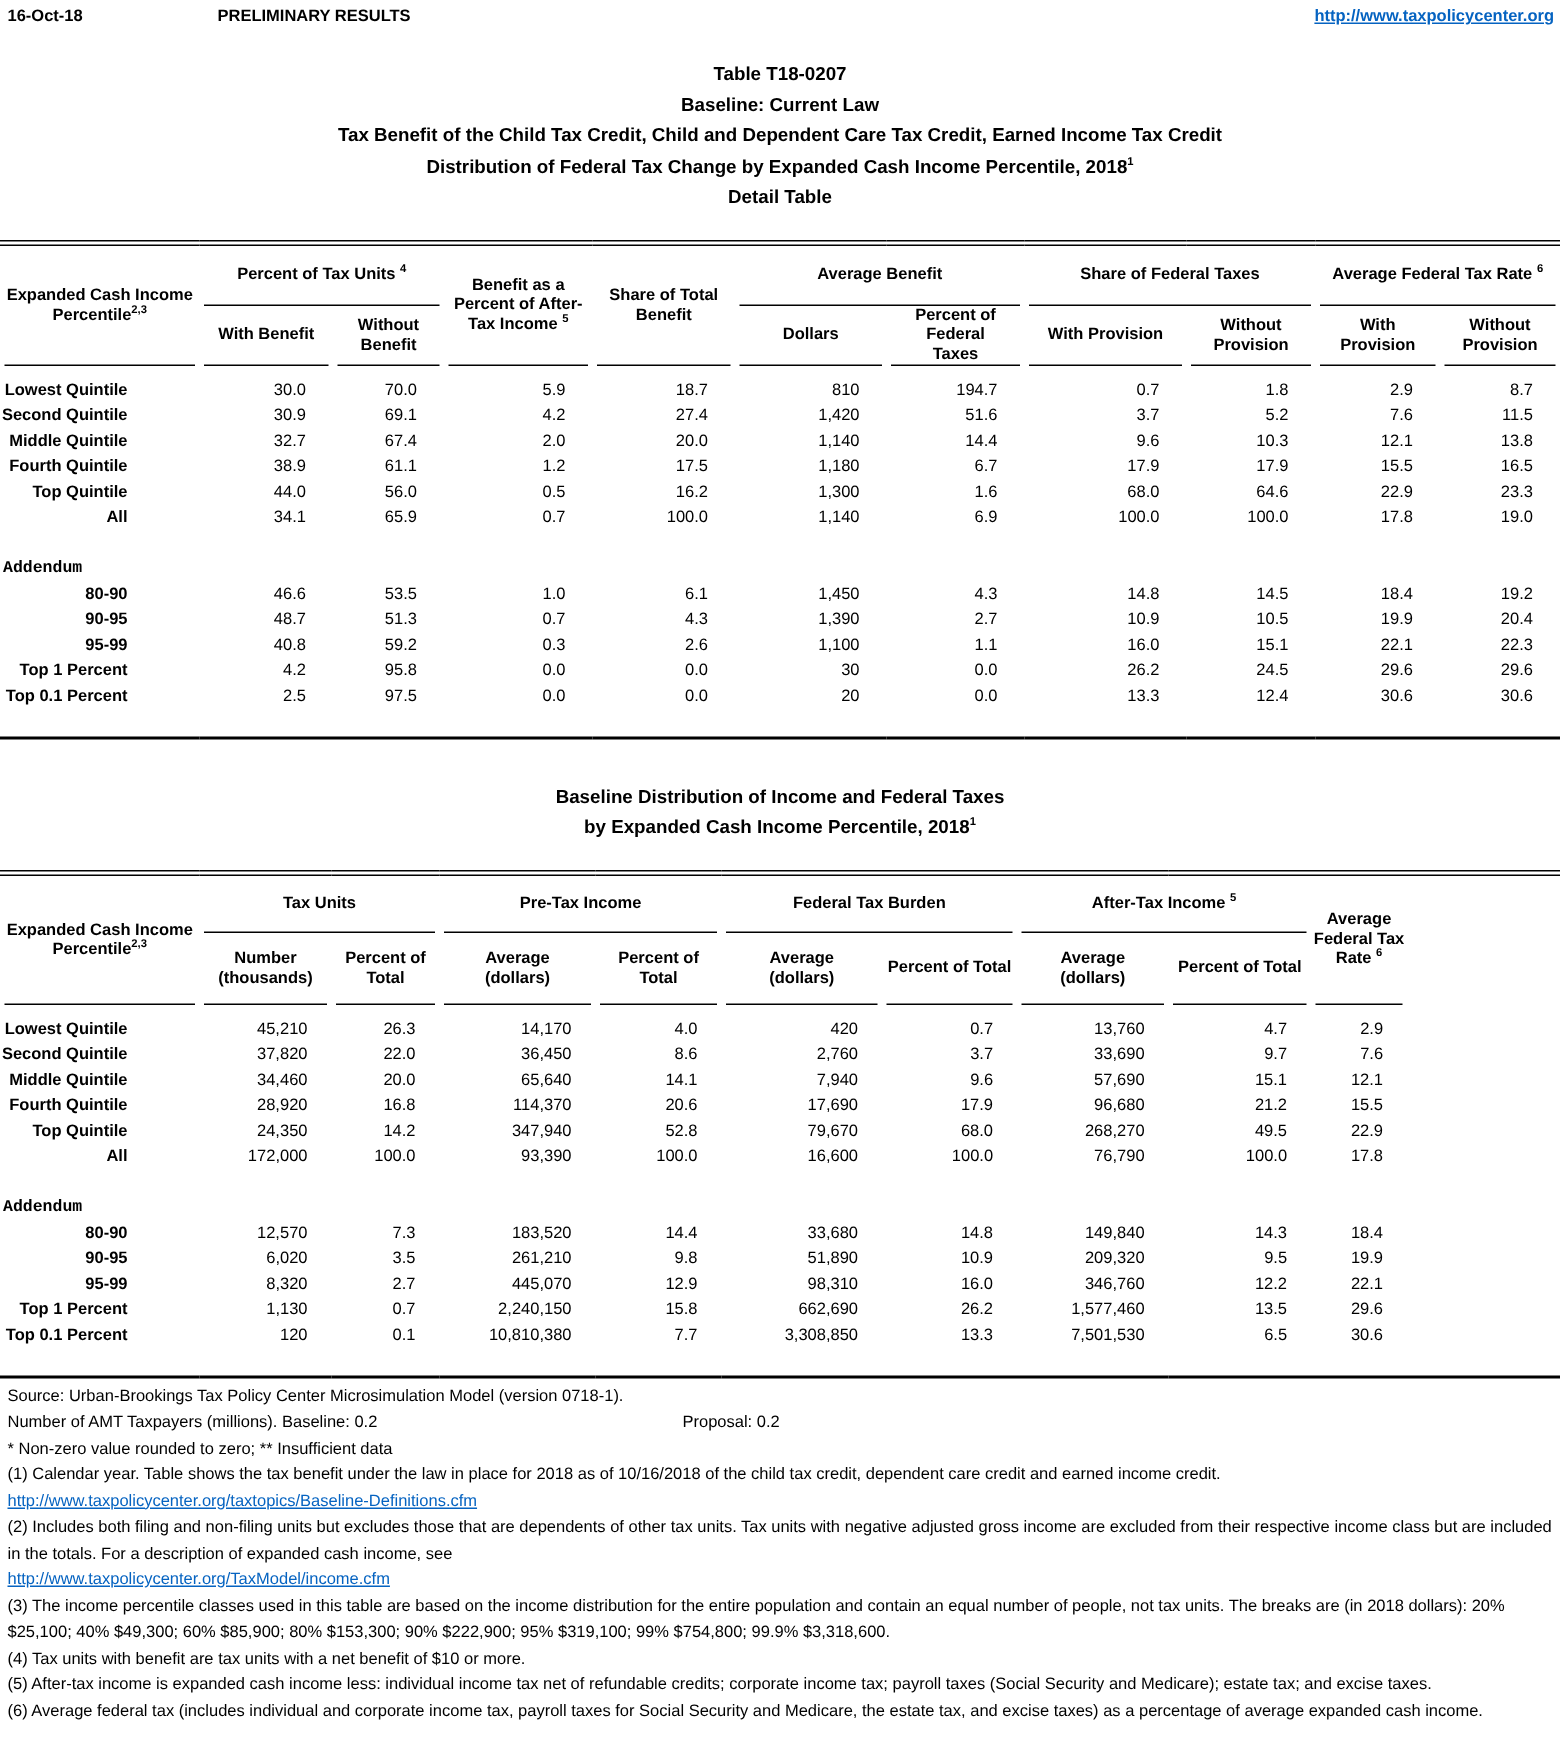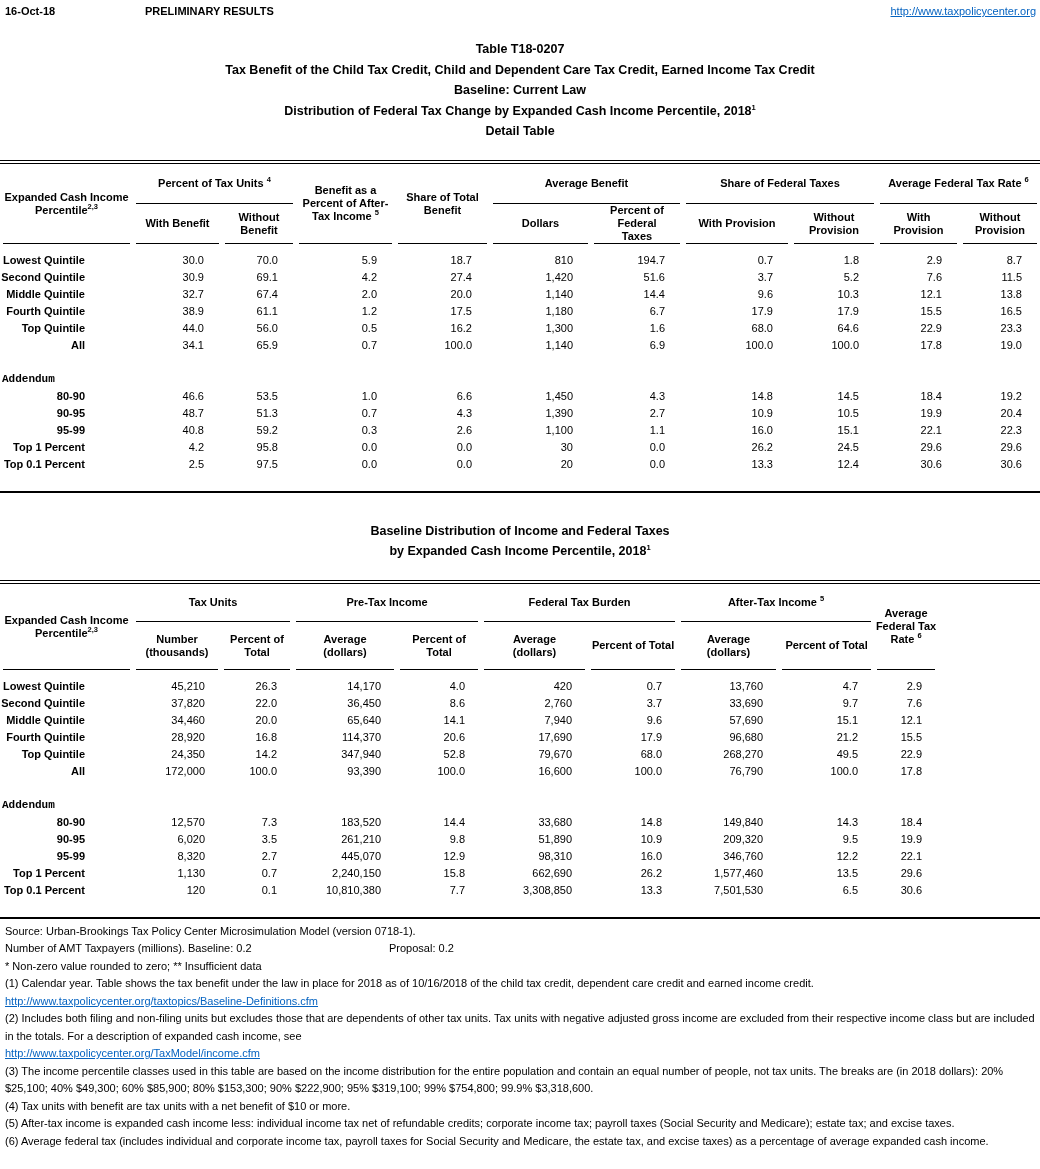--- a/index.html
+++ b/index.html
@@ -5,21 +5,21 @@
   :root{ --link:#0563C1; --ink:#000; }
   *{ box-sizing:border-box; }
   html,body{ margin:0; padding:0; background:#fff; }
   body{ width:1040px; font-family:"Liberation Sans", sans-serif; color:var(--ink); }
   .page{ width:1040px; position:relative; }
 
   
   .topbar{ display:flex; align-items:flex-start; padding:5px 4px 0 5px; font-size:11px; font-weight:bold; }
   .topbar .date{ width:140px; }
   .topbar .status{ flex:1; text-align:left; }
-  .topbar a{ font-weight:normal; }
+  .topbar a{ font-weight:bold; }
   a.link{ color:var(--link); text-decoration:underline; cursor:pointer; }
 
   
   .titleblock{ margin-top:22px; text-align:center; font-weight:bold; font-size:12.5px; line-height:20.5px; }
   sup{ font-size:7.5px; vertical-align:super; line-height:0; }
 
   
   table{ border-collapse:collapse; table-layout:fixed; width:1040px; margin-top:18px;
          border-top:4px double #000; border-bottom:2.5px solid #000; font-size:11px; }
   th{ font-weight:bold; text-align:center; vertical-align:middle; padding:0 10px; line-height:13px; position:relative; }
@@ -38,37 +38,37 @@
   tbody tr:first-child td{ padding-top:8px; height:25px; }
   tbody tr:last-child td{ padding-bottom:18px; height:35px; }
   tr.spacer td{ height:17px; }
 
   
   .titleblock2{ margin-top:28px; text-align:center; font-weight:bold; font-size:12.5px; line-height:20.5px; }
 
   
   .notes{ padding:4px 5px 10px 5px; font-size:11px; line-height:17.5px; }
   .notes .note{ }
-  .notes .pair .left{ display:inline-block; width:384px; }
+  .notes .pair .left{ display:inline-block; width:450px; }
 </style>
 </head>
 <body>
 
 <div class="page">
 
   <div class="topbar">
     <span class="date">16-Oct-18</span>
     <span class="status">PRELIMINARY RESULTS</span>
     <a class="link">http://www.taxpolicycenter.org</a>
   </div>
 
   <div class="titleblock">
     <div>Table T18-0207</div>
+    <div>Baseline: Current Law</div>
     <div>Tax Benefit of the Child Tax Credit, Child and Dependent Care Tax Credit, Earned Income Tax Credit</div>
-    <div>Baseline: Current Law</div>
     <div><span>Distribution of Federal Tax Change by Expanded Cash Income Percentile, 2018</span><sup>1</sup></div>
     <div>Detail Table</div>
   </div>
 
   <table class="t1">
     <colgroup>
       <col style="width:133px">
         <col style="width:89px">
         <col style="width:74px">
         <col style="width:99px">
@@ -184,21 +184,21 @@
           <td colspan="11">&nbsp;</td>
         </tr>
         <tr>
           <td colspan="11" class="section-label">Addendum</td>
         </tr>
         <tr>
           <td class="stub">80-90</td>
           <td class="num">46.6</td>
           <td class="num">53.5</td>
           <td class="num">1.0</td>
-          <td class="num">6.6</td>
+          <td class="num">6.1</td>
           <td class="num">1,450</td>
           <td class="num">4.3</td>
           <td class="num">14.8</td>
           <td class="num">14.5</td>
           <td class="num">18.4</td>
           <td class="num">19.2</td>
         </tr>
         <tr>
           <td class="stub">90-95</td>
           <td class="num">48.7</td>

